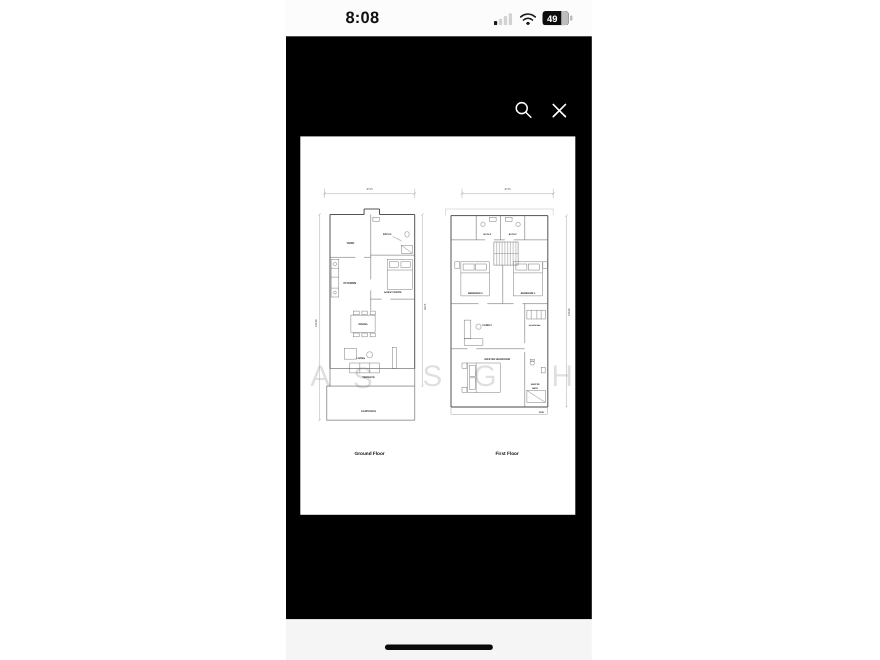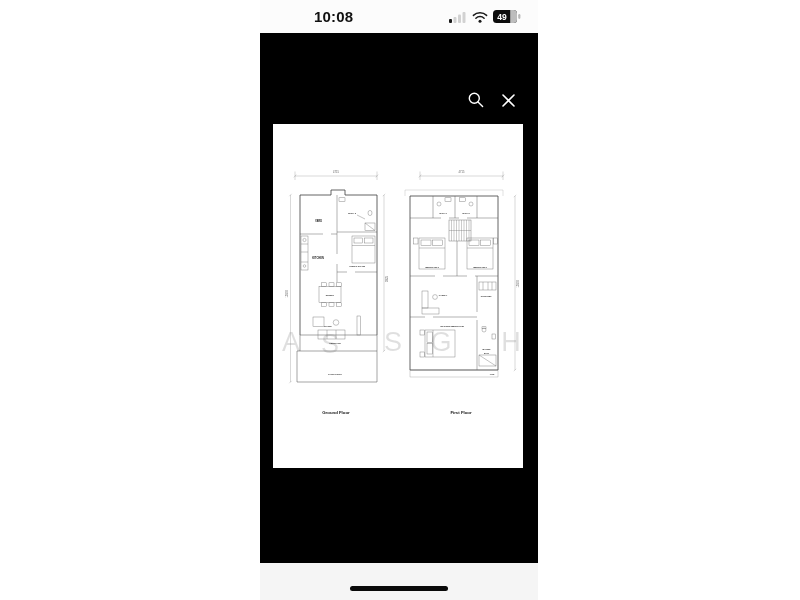--- a/index.html
+++ b/index.html
@@ -24,21 +24,21 @@
   text{font-family:"Liberation Sans",sans-serif;}
   .room-label{font-weight:bold;fill:#1c1c1c;}
   .dim-label{fill:#555;}
 </style>
 </head>
 <body>
 
 <div class="screen">
 
   <div class="status-bar">
-    <span class="time">10:08</span>
+    <span class="time">8:08</span>
     <span class="status-icons">
       <svg width="18" height="12" viewBox="0 0 18 12">
         <rect x="0" y="8" width="3" height="4" rx="1" fill="#1a1a1a"></rect>
         <rect x="4.5" y="6" width="3" height="6" rx="1" fill="#d2d2d2"></rect>
         <rect x="9" y="3.5" width="3" height="8.5" rx="1" fill="#d2d2d2"></rect>
         <rect x="13.5" y="1" width="3" height="11" rx="1" fill="#d2d2d2"></rect>
       </svg>
       <svg width="16" height="12" viewBox="0 0 16 12">
         <path d="M1.4,4.4 A9.6 9.6 0 0 1 14.6,4.4" fill="none" stroke="#1a1a1a" stroke-width="1.5" stroke-linecap="round"></path>
         <path d="M3.9,7.2 A6 6 0 0 1 12.1,7.2" fill="none" stroke="#1a1a1a" stroke-width="1.5" stroke-linecap="round"></path>

